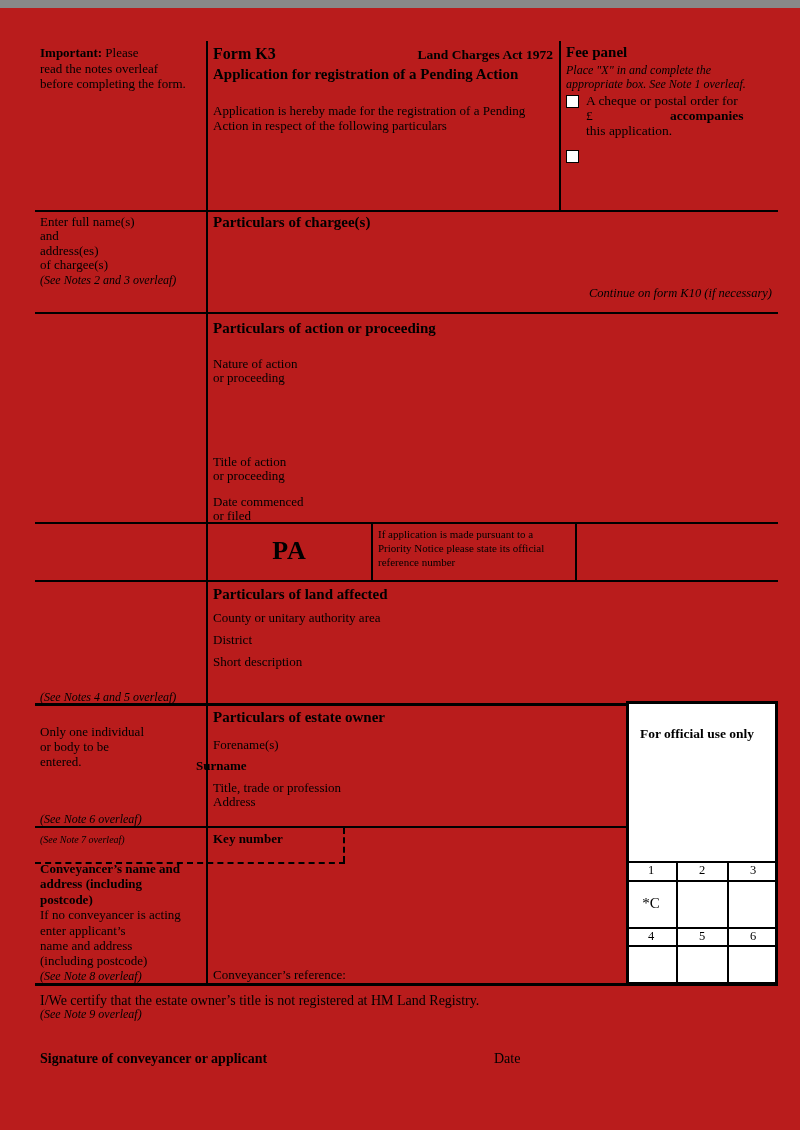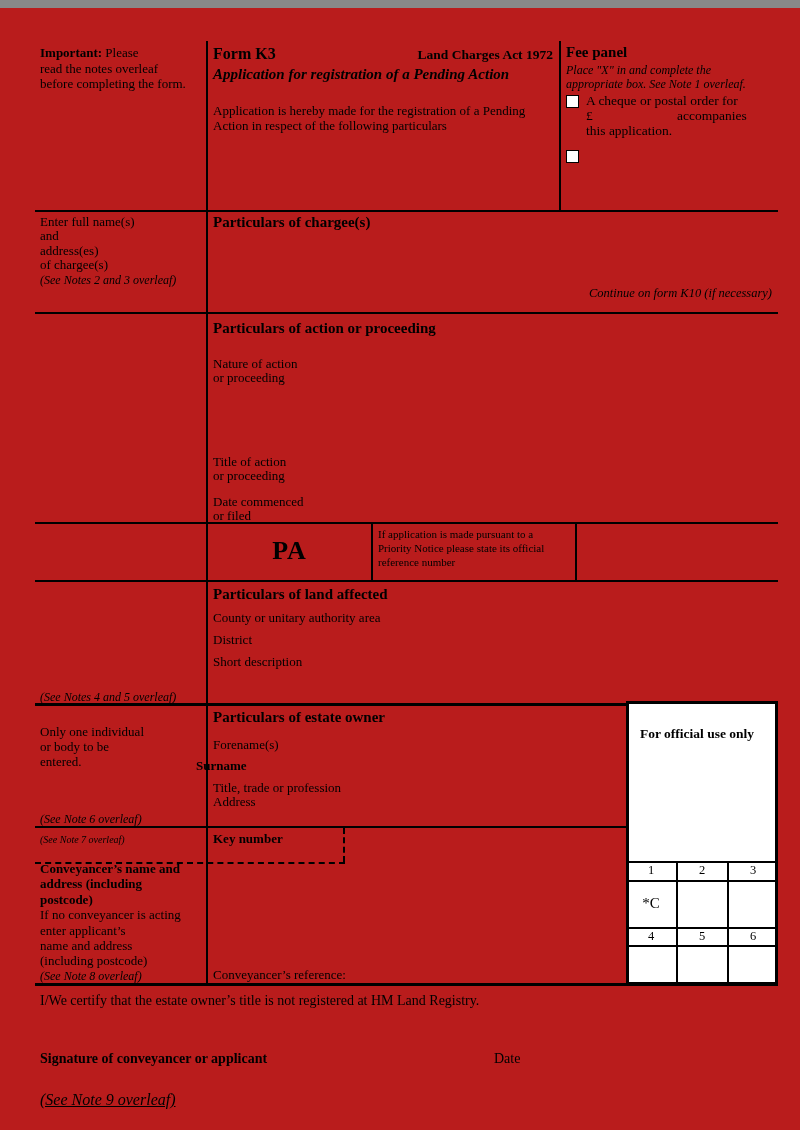--- a/index.html
+++ b/index.html
@@ -47,34 +47,34 @@
   <div class="t" style="left:40px; top:37px; width:166px; line-height:15.5px;">
     <span class="b">Important:</span><span class="pre"> Please
 read the notes overleaf
 before completing the form.</span>
   </div>
 
   <div class="t" style="left:213px; top:38px; width:340px; display:flex; justify-content:space-between; align-items:baseline;">
     <span class="b" style="font-size:16px;">Form K3</span>
     <span class="b" style="font-size:13.5px;">Land Charges Act 1972</span>
   </div>
-  <div class="t b" style="left:213px; top:59px; width:350px; font-size:15px;font-style:italic;">Application for registration of a Pending Action</div>
+  <div class="t b" style="left:213px; top:59px; width:350px; font-size:15px;">Application for registration of a Pending Action</div>
   <div class="t pre" style="left:213px; top:95px; width:352px;">Application is hereby made for the registration of a Pending
 Action in respect of the following particulars</div>
 
   <div class="t b" style="left:566px; top:37px; font-size:15px;">Fee panel</div>
   <div class="t i pre" style="left:566px; top:56px; width:212px; font-size:12px; line-height:13.5px;">Place "X" in and complete the
 appropriate box. See Note 1 overleaf.</div>
 
   <div class="checkbox" style="left:566px; top:87px;"></div>
   <div class="t" style="left:586px; top:85px; width:192px; font-size:13.5px; line-height:15.2px;">
     <div>A cheque or postal order for</div>
     <div class="rel" style="height:15.2px;">
       <span>£</span>
-      <span class="abs" style="left:91px;">accompanies</span>
+      <span class="abs" style="left:84px;font-weight:bold;">accompanies</span>
     </div>
     <div>this application.</div>
   </div>
 
   <div class="checkbox" style="left:566px; top:142px;"></div>
 
   <div class="t pre" style="left:40px; top:207px; width:162px; line-height:14.3px;">Enter full name(s)
 and
 address(es)
 of chargee(s)</div>
@@ -140,15 +140,15 @@
   <div class="cell" style="left:677px; top:854px; width:50px; height:17px; font-size:12.5px;">2</div>
   <div class="cell" style="left:728px; top:854px; width:50px; height:17px; font-size:12.5px;">3</div>
   <div class="cell" style="left:626px; top:872px; width:50px; height:47px; font-size:15px;">*C</div>
   <div class="cell" style="left:626px; top:920px; width:50px; height:17px; font-size:12.5px;">4</div>
   <div class="cell" style="left:677px; top:920px; width:50px; height:17px; font-size:12.5px;">5</div>
   <div class="cell" style="left:728px; top:920px; width:50px; height:17px; font-size:12.5px;">6</div>
 
   <div class="t" style="left:40px; top:985px; width:700px; font-size:14px;">I/We certify that the estate owner’s title is not registered at HM Land Registry.</div>
   <div class="t b" style="left:40px; top:1043px; font-size:14px;">Signature of conveyancer or applicant</div>
   <div class="t" style="left:494px; top:1043px; font-size:14px;">Date</div>
-  <div class="t i" style="left:40px; top:1084px; font-size:16px;text-decoration:underline;">(See Note 9 overleaf)</div>
+  <div class="t i" style="left:40px; top:999px; font-size:12px;">(See Note 9 overleaf)</div>
 
 </div>
 
 </body></html>

